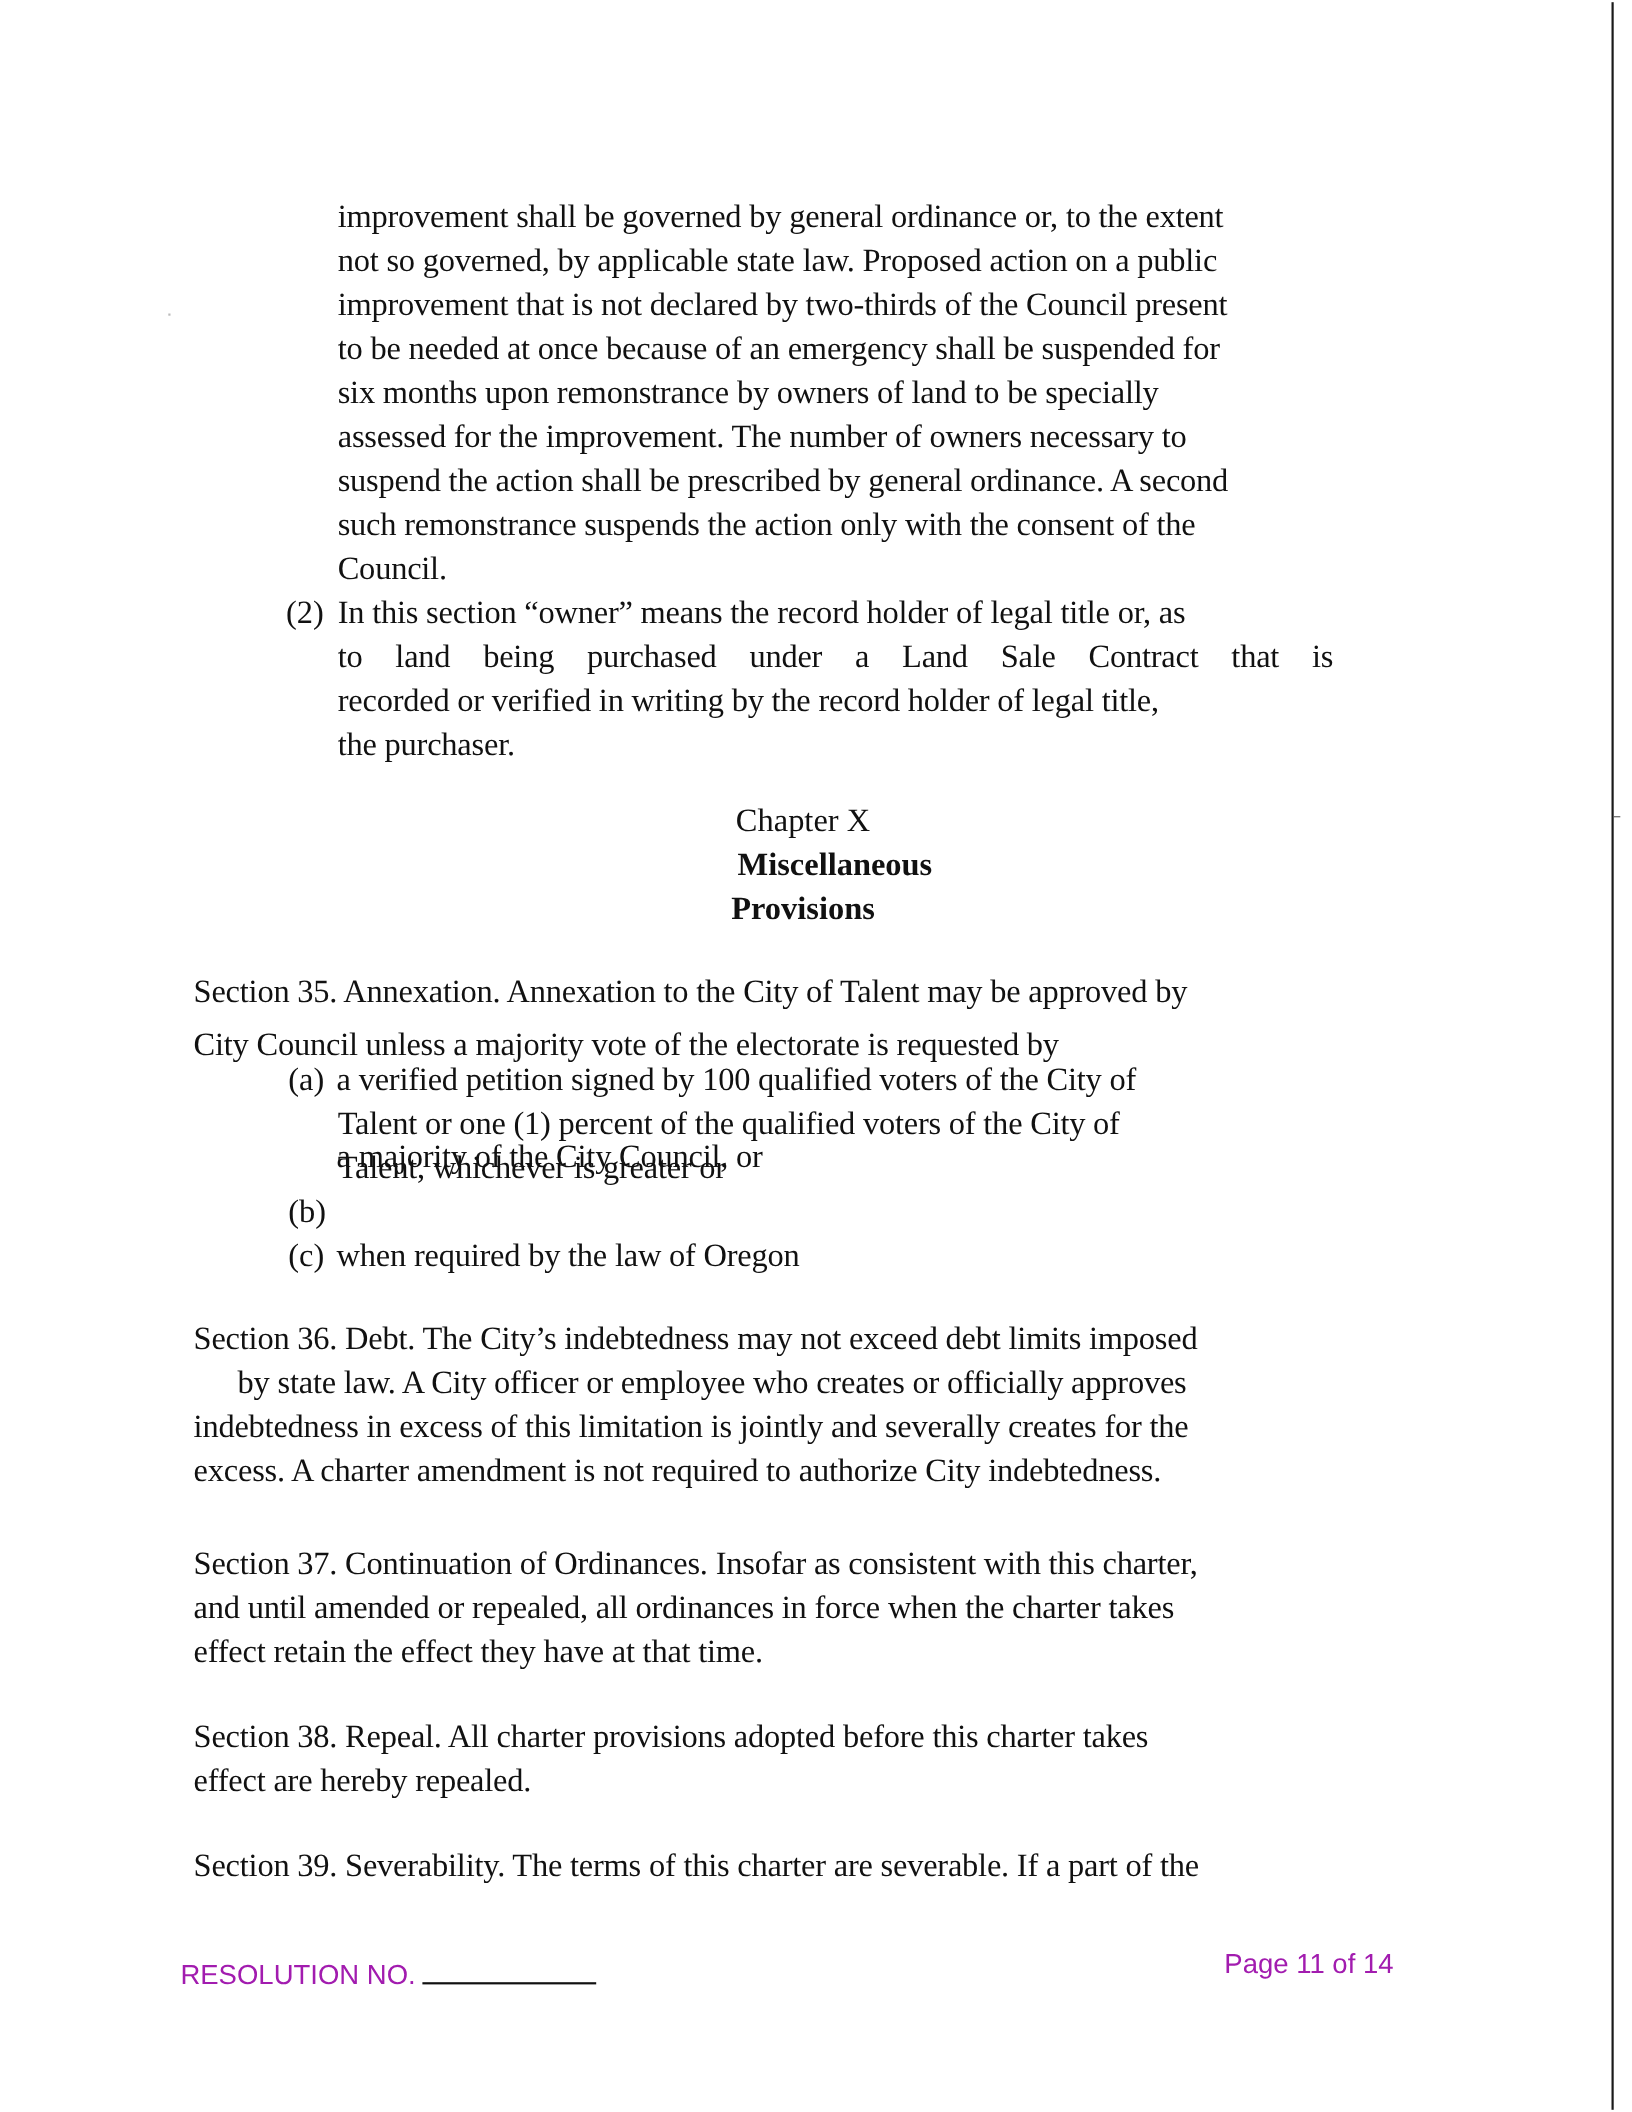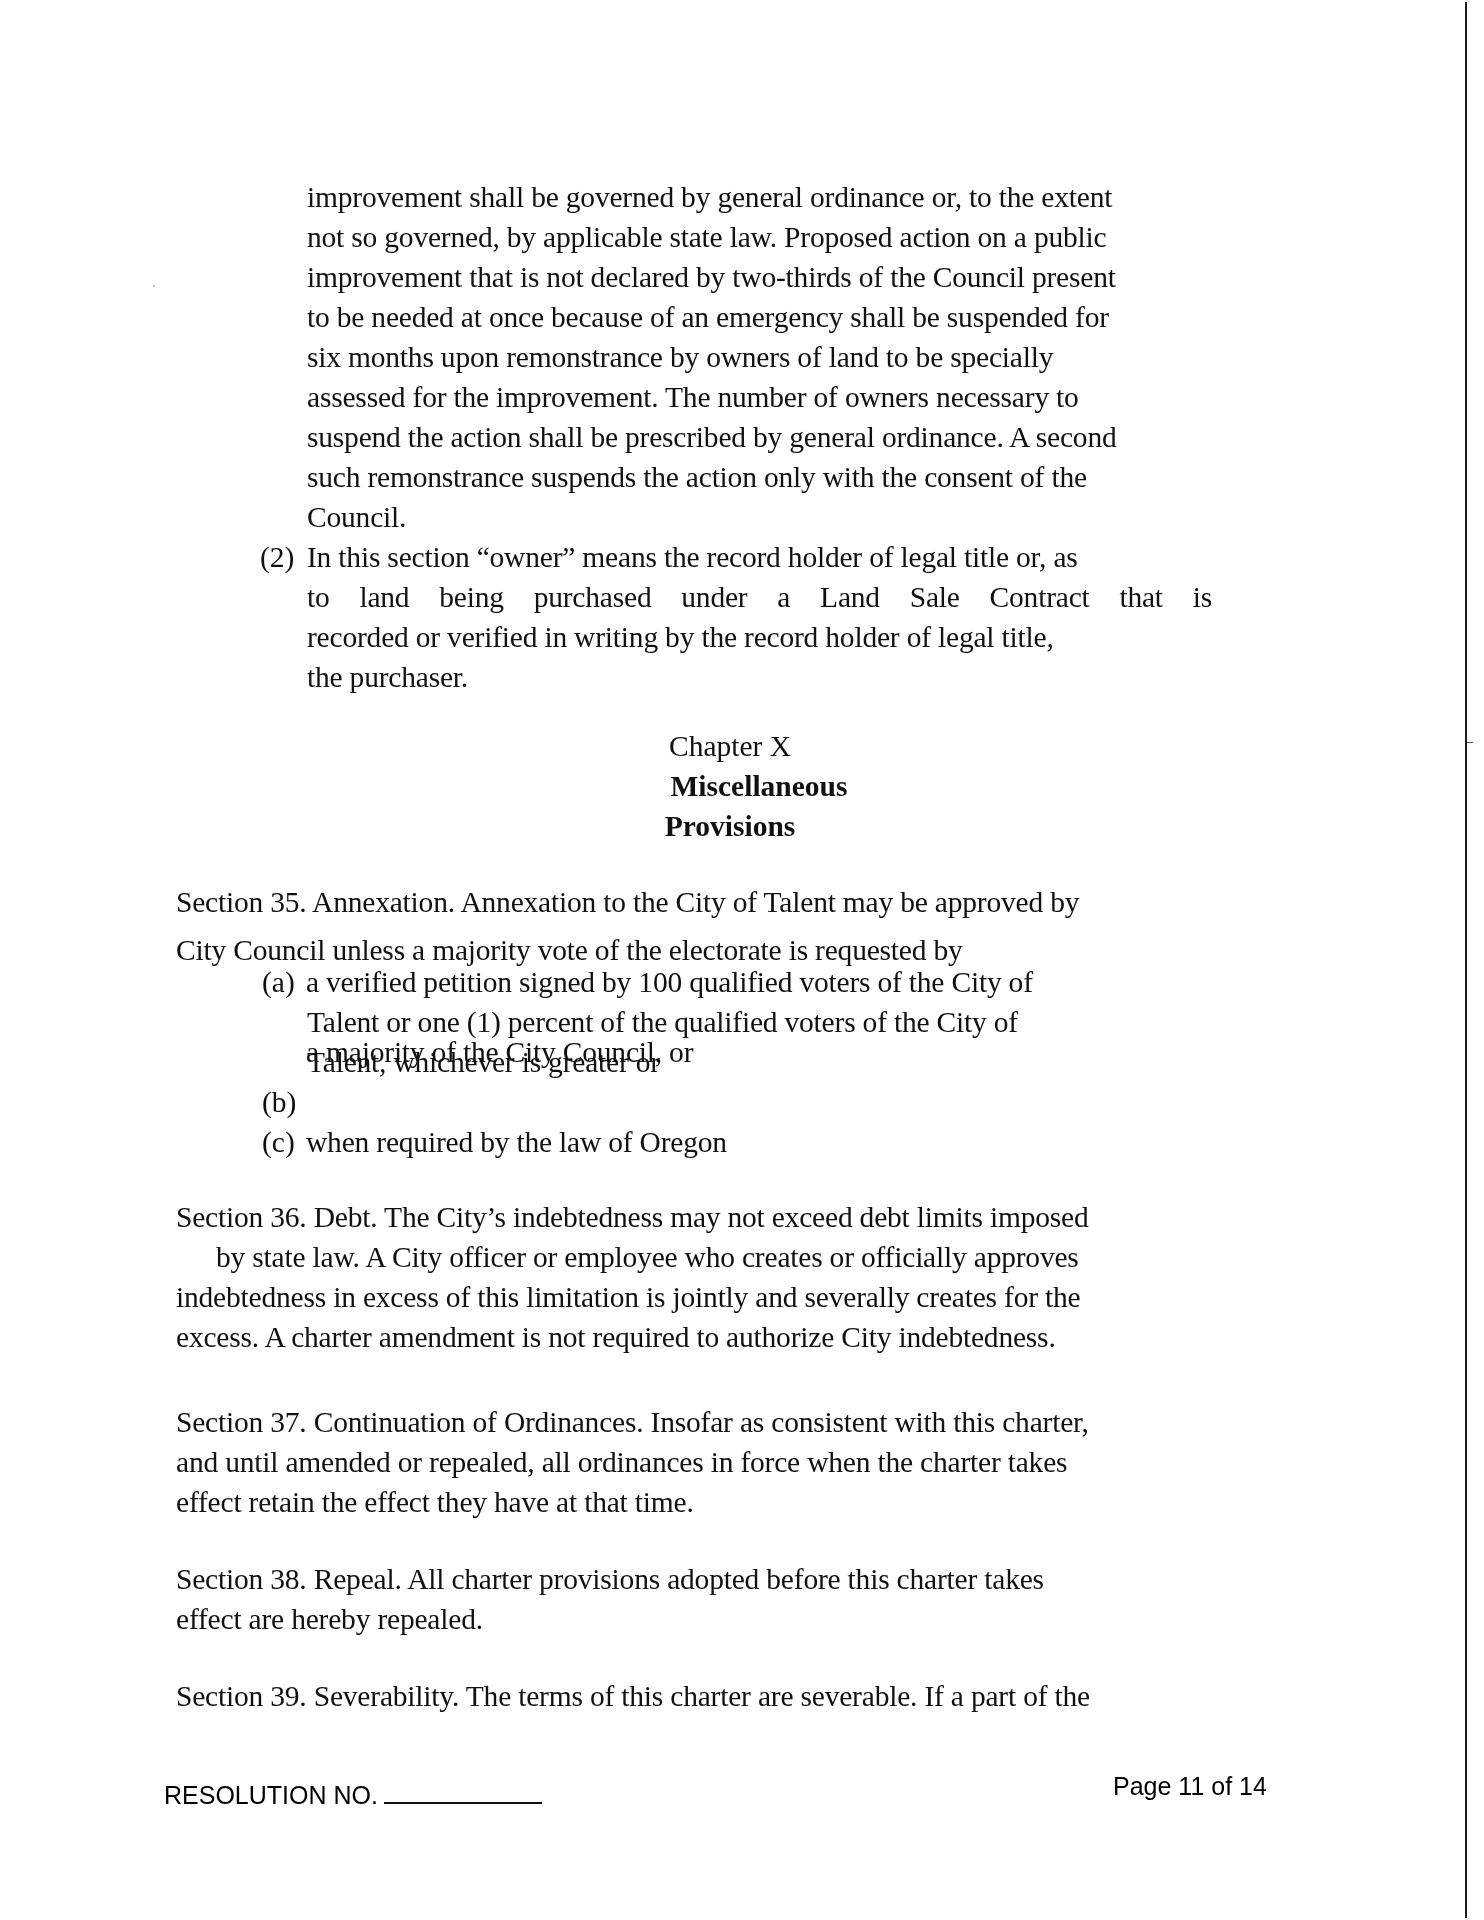--- a/index.html
+++ b/index.html
@@ -8,21 +8,21 @@
     font-family: "Liberation Serif", "DejaVu Serif", serif; color: #111111;
   }
   .right-rule { position: absolute; left: 1465px; top: 2px; width: 2px; height: 1916px; background: #1a1a1a; }
   .stray-tick { position: absolute; left: 1467px; top: 742px; width: 6px; height: 1px; background: #555; }
   .stray-dot { position: absolute; left: 153px; top: 285px; width: 2px; height: 2px; background: #bbb; }
   .line { position: absolute; white-space: nowrap; font-size: 29.5px; line-height: 40px; letter-spacing: -0.2px; }
   .justify { text-align: justify; text-align-last: justify; white-space: normal; }
   .num { position: absolute; font-size: 29.5px; line-height: 40px; }
   .center { position: absolute; left: 0; width: 1460px; text-align: center; font-size: 29.5px; line-height: 40px; }
   .bold { font-weight: bold; }
-  .footer { position: absolute; font-family: "Liberation Sans", "DejaVu Sans", sans-serif; font-size: 25px; color: #000000; }
+  .footer { position: absolute; font-family: "Liberation Sans", "DejaVu Sans", sans-serif; font-size: 25px; color: #a21caf; }
   .blank { display: inline-block; width: 158px; border-bottom: 2px solid #111; height: 24px; vertical-align: baseline; margin-left: 6px; }
 </style>
 </head>
 <body>
 
 <div class="right-rule"></div>
 <div class="stray-tick"></div>
 <div class="stray-dot"></div>
 
 <div>

